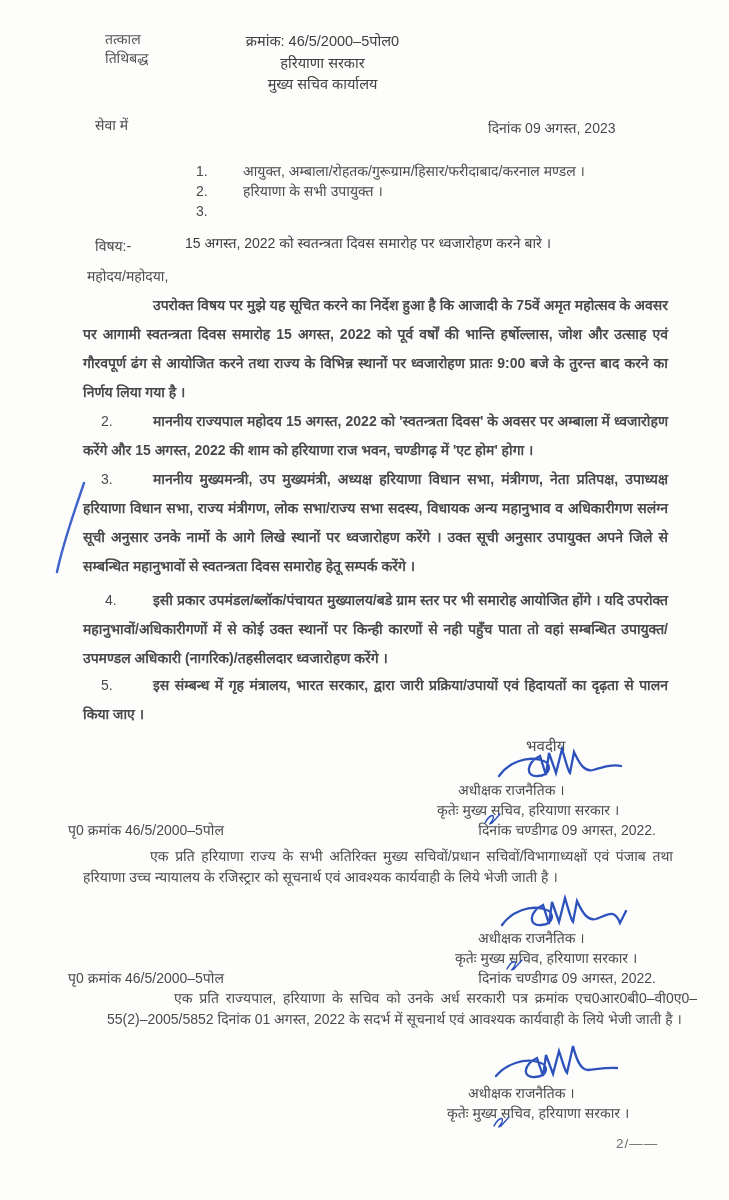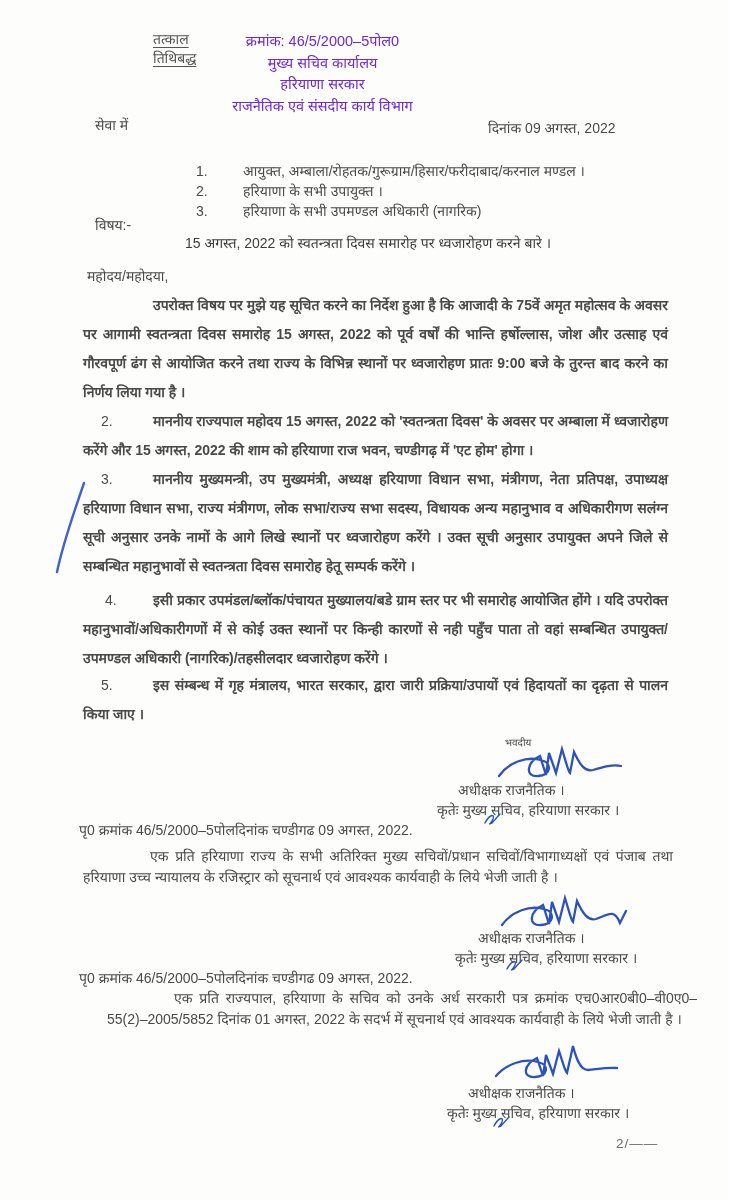--- a/index.html
+++ b/index.html
@@ -5,60 +5,60 @@
   html,body{margin:0;padding:0;background:#e8e8e8;}
   .page{
     position:relative;width:729px;height:1200px;margin:0 auto;
     background:#fdfdfc;overflow:hidden;
     font-family:"Liberation Sans","DejaVu Sans",sans-serif;
     color:#4a4a4a;font-size:14px;
   }
   .abs{position:absolute;}
   
   .urgency{left:105px;top:30px;line-height:19px;font-size:14px;color:#555;}
-  .urgency div{text-decoration:underline;text-underline-offset:3px;margin-left:48px;}
-  .head-center{left:40px;top:31px;width:565px;text-align:center;line-height:21.5px;font-size:14.5px;color:#6d28d9;}
+  .urgency div{text-underline-offset:3px;}
+  .head-center{left:40px;top:31px;width:565px;text-align:center;line-height:21.5px;font-size:14.5px;color:#404040;}
   .date-top{left:488px;top:118px;font-size:14px;}
   .to-label{left:95px;top:115px;}
   
   .recipients{left:196px;top:161px;line-height:20px;}
   .rrow{display:flex;}
   .rnum{width:47px;flex:0 0 47px;}
   
-  .subj-label{left:95px;top:215px;}
+  .subj-label{left:95px;top:236px;}
   .subj-text{left:185px;top:233px;width:490px;font-weight:400;color:#3c3c3c;}
   .greeting{left:87px;top:266px;}
   
   .para{left:83px;width:585px;text-align:justify;line-height:29px;font-size:14px;color:#4a4a4a;}
   .para .body{display:block;text-indent:70px;font-weight:bold;}
   .pnum{position:absolute;left:18px;top:0;text-indent:0;}
   .p1{top:291px;}
   .p2{top:407px;}
   .p3{top:465px;}
   .p4{top:586px;}
   .p5{top:671px;}
   .p4 .pnum{left:22px;}
   
-  .closing{left:505px;top:735px;font-size:10px;}
+  .closing{left:526px;top:735px;font-size:15px;}
   .sig-svg{width:132px;height:46px;}
   .sig1{left:493px;top:744px;}
   .sig2{left:496px;top:893px;}
   .sig3{left:490px;top:1042px;}
   .s-title1{left:458px;top:780px;}
   .s-for1{left:437px;top:800px;}
   .ini1{left:483px;top:812px;}
   .s-title2{left:478px;top:928px;}
   .s-for2{left:455px;top:948px;}
   .ini2{left:505px;top:958px;}
   .s-title3{left:468px;top:1083px;}
   .s-for3{left:447px;top:1103px;}
   .ini3{left:492px;top:1115px;}
   .ini-svg{width:20px;height:14px;}
   
-  .endorse{left:79px;width:588px;display:flex;font-size:14px;}
+  .endorse{left:68px;width:588px;display:flex;justify-content:space-between;font-size:14px;}
   .e1{top:820px;}
   .e2{top:968px;}
   
   .ccpara{left:83px;width:590px;text-align:justify;line-height:21px;font-size:14px;}
   .ccpara .body{display:block;text-indent:67px;}
   .cc1{top:846px;}
   .cc2{top:988px;margin-left:24px;}
   
   .slash{left:46px;top:479px;}
   .pageno{left:616px;top:1136px;font-size:13.5px;color:#6b6b6b;letter-spacing:1px;}
@@ -68,40 +68,38 @@
 
 <div class="page">
 
   <div class="abs urgency">
     <div>तत्काल</div>
     <div>तिथिबद्ध</div>
   </div>
 
   <div class="abs head-center">
     <div>क्रमांक: 46/5/2000–5पोल0</div>
+    <div>हरियाणा सरकार</div>
     <div>मुख्य सचिव कार्यालय</div>
-    <div>हरियाणा सरकार</div>
-    <div>राजनैतिक एवं संसदीय कार्य विभाग</div>
   </div>
 
-  <div class="abs date-top">दिनांक 09 अगस्त, 2022</div>
+  <div class="abs date-top">दिनांक 09 अगस्त, 2023</div>
   <div class="abs to-label">सेवा में</div>
 
   <div class="abs recipients">
     <div class="rrow">
       <span class="rnum">1.</span>
       <span>आयुक्त, अम्बाला/रोहतक/गुरूग्राम/हिसार/फरीदाबाद/करनाल मण्डल ।</span>
     </div>
     <div class="rrow">
       <span class="rnum">2.</span>
       <span>हरियाणा के सभी उपायुक्त ।</span>
     </div>
     <div class="rrow">
       <span class="rnum">3.</span>
-      <span>हरियाणा के सभी उपमण्डल अधिकारी (नागरिक)</span>
     </div>
   </div>
 
   <div class="abs subj-label">विषय:-</div>
   <div class="abs subj-text">15 अगस्त, 2022 को स्वतन्त्रता दिवस समारोह पर ध्वजारोहण करने बारे ।</div>
   <div class="abs greeting">महोदय/महोदया,</div>
 
   <div class="abs para p1">
     <span class="body">उपरोक्त विषय पर मुझे यह सूचित करने का निर्देश हुआ है कि आजादी के 75वें अमृत महोत्सव के अवसर पर आगामी स्वतन्त्रता दिवस समारोह 15 अगस्त, 2022 को पूर्व वर्षों की भान्ति हर्षोल्लास, जोश और उत्साह एवं गौरवपूर्ण ढंग से आयोजित करने तथा राज्य के विभिन्न स्थानों पर ध्वजारोहण प्रातः 9:00 बजे के तुरन्त बाद करने का निर्णय लिया गया है ।</span>
   </div>

